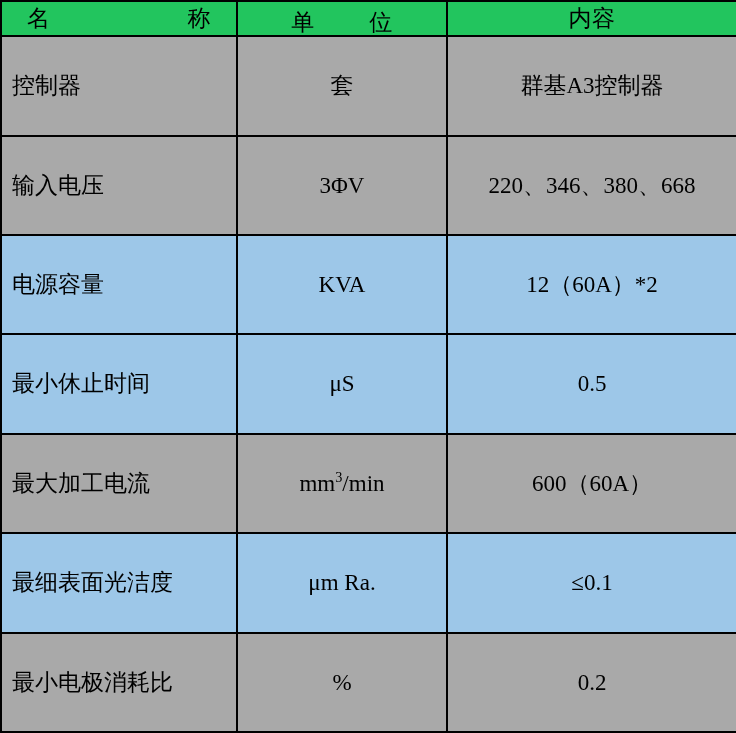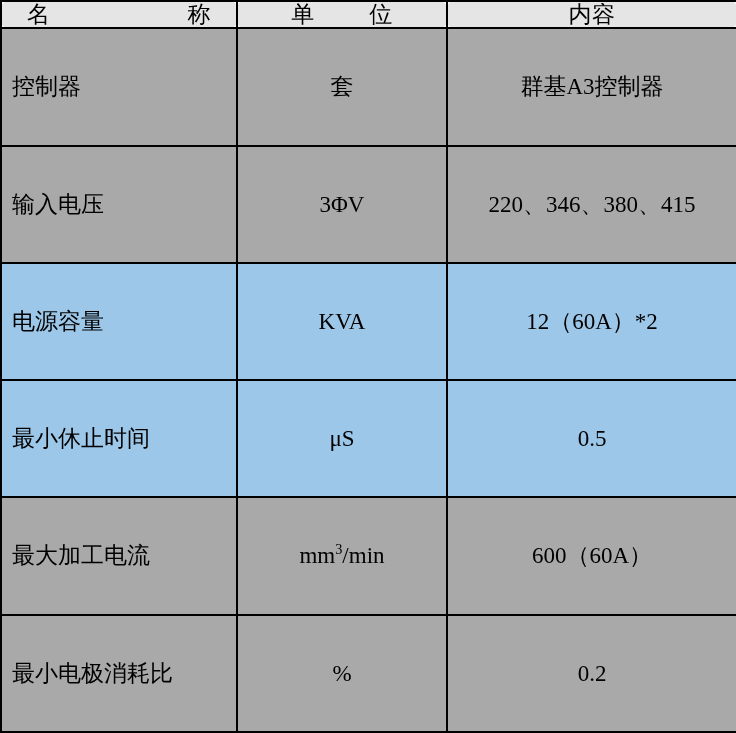--- a/index.html
+++ b/index.html
@@ -30,38 +30,38 @@
     font-size: 23px;
     line-height: 1.1;
     color: #000000;
     vertical-align: middle;
     overflow: hidden;
     white-space: nowrap;
   }
 
   
   .hdr-cell {
-    background: #e5e5e5;
+    background: #22c55e;
     text-align: center;
     font-weight: normal;
     font-size: 24px;
     letter-spacing: 0.5px;
-    border-radius: 7px;
   }
   .hdr-spread {
     display: inline-block;
     width: 86%;
     text-align: justify;
     text-align-last: justify;
   }
   .hdr-spread-sm {
     display: inline-block;
     width: 54%;
     text-align: justify;
     text-align-last: justify;
+    margin-top: 8px;
   }
 
   
   tr.row-gray  td { background: #a9a9a9; margin-top: 36px; }
   tr.row-blue  td { background: #9dc7e8; }
 
   td.cell-name {
     text-align: left;
     padding-left: 9px;
   }
@@ -107,36 +107,41 @@
   </thead>
   <tbody>
     <tr class="row-gray">
       <td class="cell-name">控制器</td>
       <td class="cell-unit">套</td>
       <td class="cell-value">群基A3控制器</td>
     </tr>
     <tr class="row-gray">
       <td class="cell-name">输入电压</td>
       <td class="cell-unit">3ΦV</td>
-      <td class="cell-value">220、346、380、415</td>
+      <td class="cell-value">220、346、380、668</td>
     </tr>
     <tr class="row-blue">
       <td class="cell-name">电源容量</td>
       <td class="cell-unit">KVA</td>
       <td class="cell-value">12（60A）*2</td>
     </tr>
     <tr class="row-blue">
       <td class="cell-name">最小休止时间</td>
       <td class="cell-unit">μS</td>
       <td class="cell-value">0.5</td>
     </tr>
     <tr class="row-gray">
       <td class="cell-name">最大加工电流</td>
       <td class="cell-unit">mm<sup>3</sup>/min</td>
       <td class="cell-value">600（60A）</td>
     </tr>
+    <tr class="row-blue">
+      <td class="cell-name">最细表面光洁度</td>
+      <td class="cell-unit">μm Ra.</td>
+      <td class="cell-value">≤0.1</td>
+    </tr>
     <tr class="row-gray">
       <td class="cell-name">最小电极消耗比</td>
       <td class="cell-unit">%</td>
       <td class="cell-value">0.2</td>
     </tr>
   </tbody>
 </table>
 
 </body></html>

